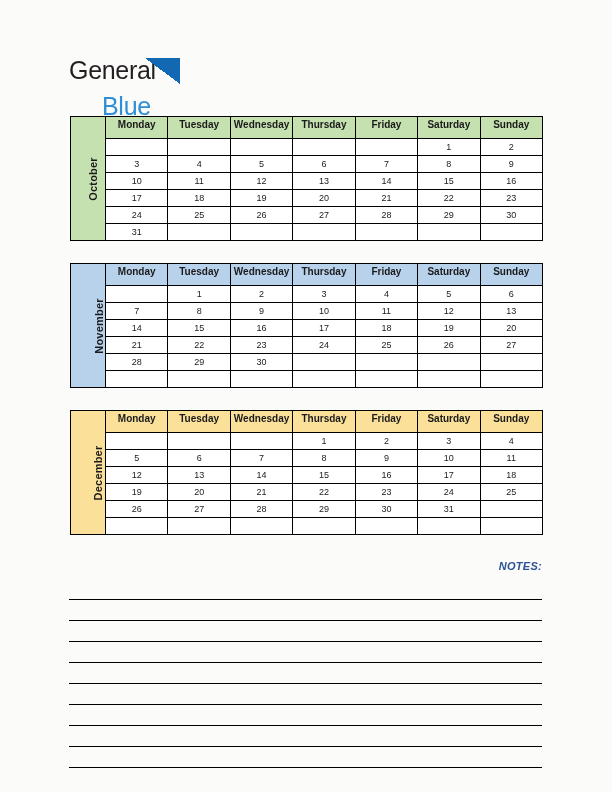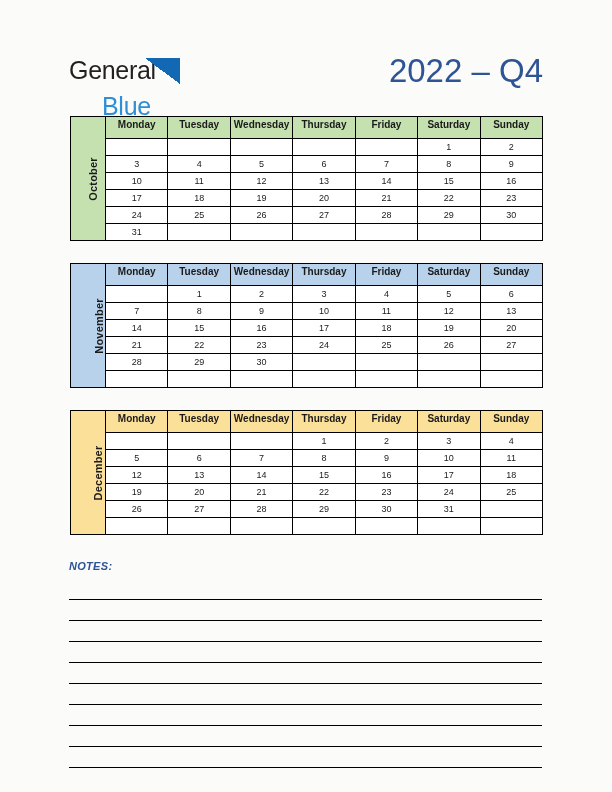--- a/index.html
+++ b/index.html
@@ -137,41 +137,41 @@
     width: 473px;
   }
   .notes-label {
     font-size: 11px;
     font-weight: bold;
     font-style: italic;
     color: #2e5496;
     letter-spacing: 0.3px;
     margin-bottom: 7px;
     display: block;
+    text-align: right;
   }
   .notes-lines {
     position: relative;
   }
   .note-line {
     border-bottom: 1.3px solid #000;
     height: 20px;
   }
 </style>
 </head>
 <body>
 
 <div class="header">
 
   <div class="logo">
     <span class="logo-general">General</span>
     <span class="logo-flag-shape"></span>
     <span class="logo-blue">Blue</span>
   </div>
 
-  <div class="title">2022 – Q4</div>
 </div>
 
 <table class="cal cal-oct oct">
   <tbody>
       <tr>
         <td class="monthcell" rowspan="7"><span class="monthlabel">October</span></td>
         <th>
           <span class="wd-clip">Monday</span>
         </th>
         <th>

